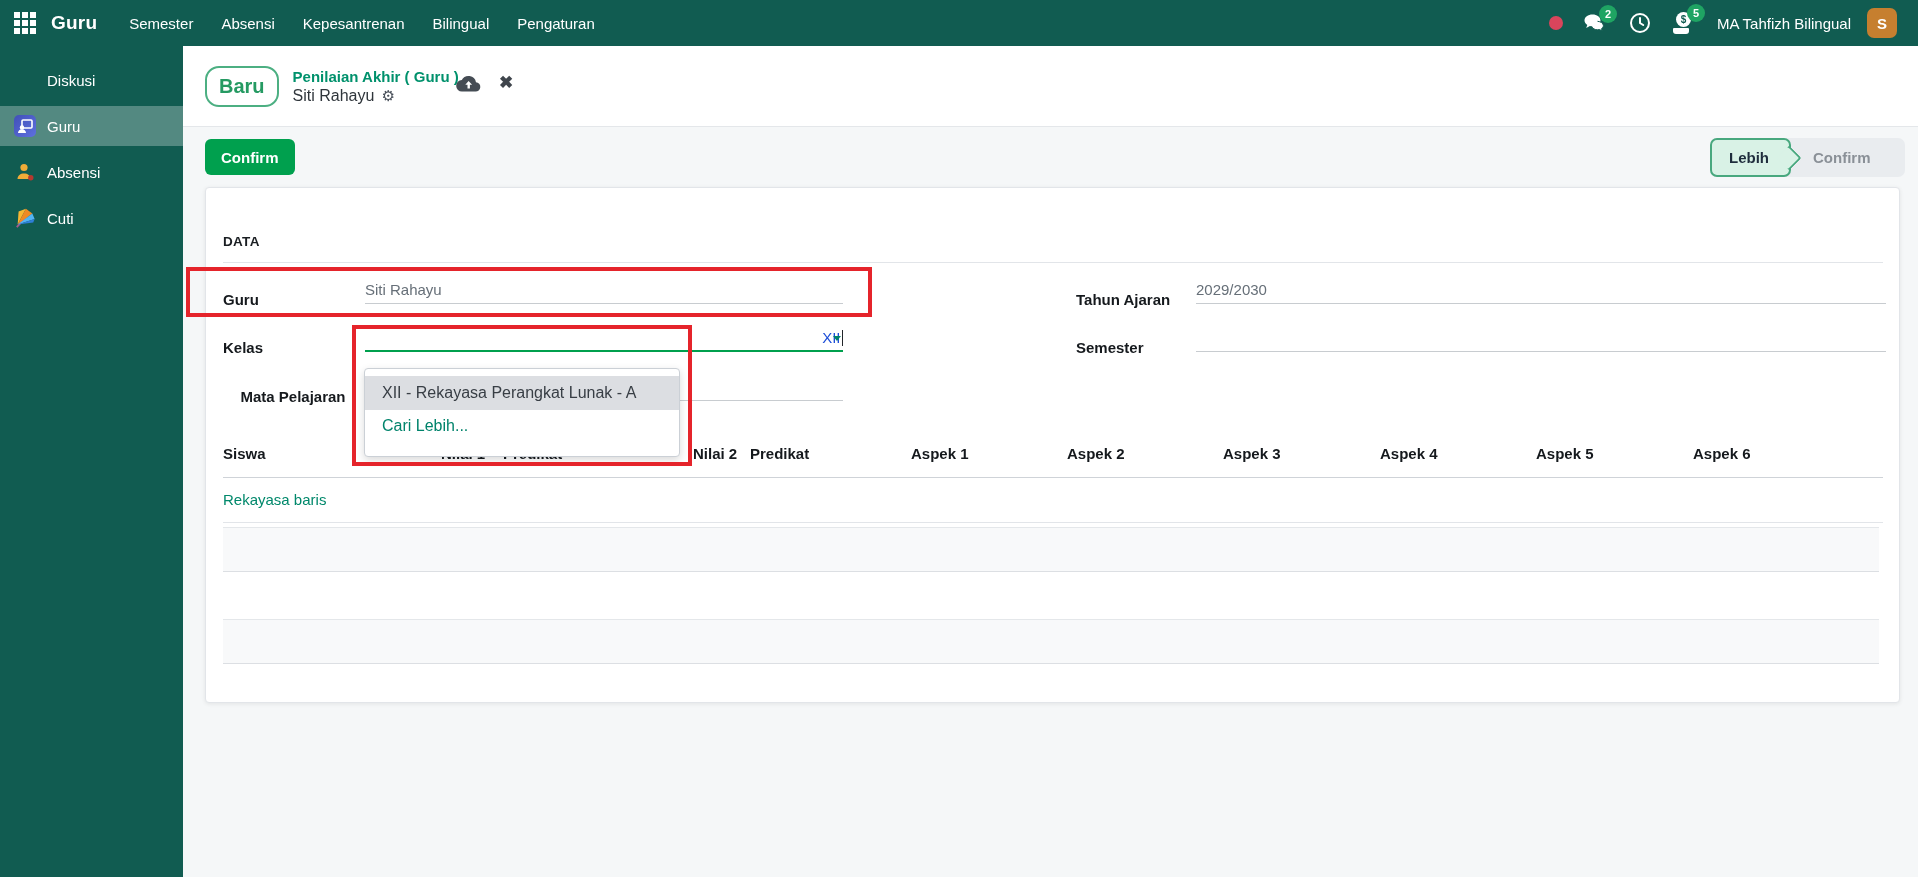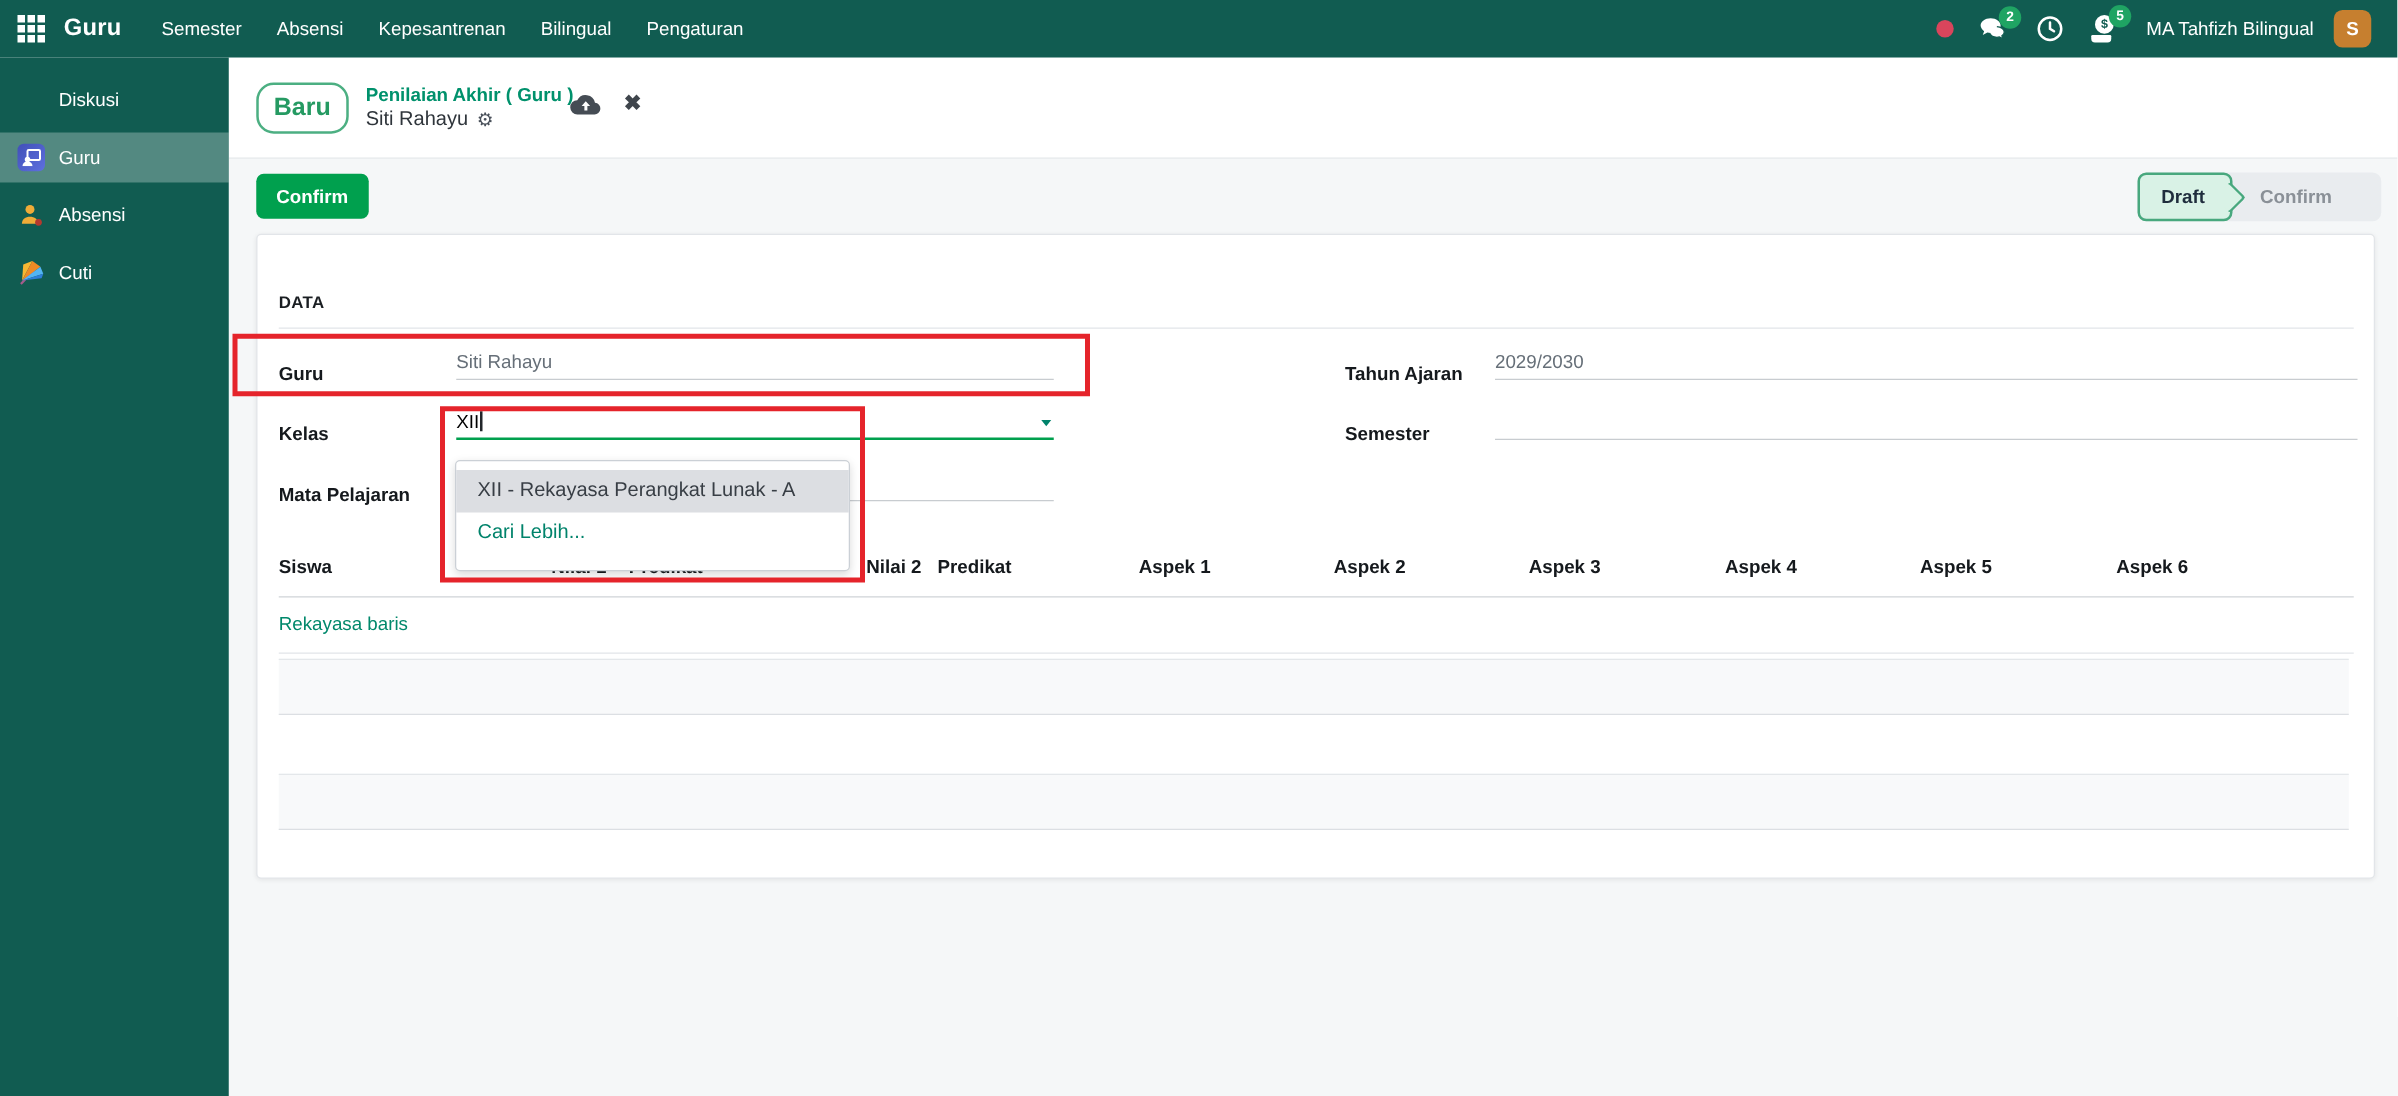--- a/index.html
+++ b/index.html
@@ -82,22 +82,22 @@
 
   .f-label { position:absolute; font-size:15px; font-weight:700; color:#15191d; }
   .f-input { position:absolute; font-size:15px; color:#666f78; border-bottom:1px solid #c8ccd0;
              height:26px; line-height:24px; }
   .lw { left:17px; width:140px; }
   .iw { left:159px; width:478px; }
   .lr { left:870px; width:120px; }
   .ir { left:990px; width:690px; }
   .row1 { top:103px; } .row1i { top:90px; }
   .row2 { top:151px; } .row2i { top:138px; }
-  .row3 { top:200px; } .row3i { top:187px; }
-  .kelas-input { border-bottom:2px solid #00a04e; color:#000000; }
+  .row3 { top:200px;text-align:center; } .row3i { top:187px; }
+  .kelas-input { border-bottom:2px solid #00a04e; color:#1d4ed8;text-align:right; }
   .caret-bar { display:inline-block; width:1.5px; height:16px; background:#22262a; margin-left:1px;
                vertical-align:-3px; }
   .dd-caret { position:absolute; right:2px; top:10px; width:0; height:0; border-left:4.5px solid transparent;
               border-right:4.5px solid transparent; border-top:5.5px solid #00836b; }
 
   
   .dropdown { position:absolute; left:158px; top:180px; width:316px; height:89px; background:#fff;
               border:1px solid #cbd0d6; border-radius:4px; box-shadow:0 3px 8px rgba(0,0,0,.15);
               padding-top:7px; z-index:12; }
   .dd-opt { height:34px; line-height:34px; padding:0 17px; font-size:16px; color:#383e45; cursor:pointer;
@@ -231,21 +231,21 @@
       <svg width="26" height="20" viewBox="0 0 26 20">
         <path d="M21 8.2A7.6 7.6 0 0 0 6.8 6.1 5.6 5.6 0 0 0 7 17.5h13.3A4.6 4.6 0 0 0 21 8.2z" fill="#454c54"></path>
         <path d="M13.6 7 10.3 10.8h2.2v3.6h2.4v-3.6h2.2z" fill="#fff"></path>
       </svg>
     </span>
     <span class="discard-x">✖</span>
   </div>
 
   <button class="btn-confirm">Confirm</button>
   <div class="statusbar">
-    <div class="step-draft">Draft</div>
+    <div class="step-draft">Lebih</div>
     <div class="step-confirm">Confirm</div>
   </div>
 
   <div class="sheet">
     <div class="data-title">DATA</div>
     <div class="rule r-data"></div>
 
     <div class="f-label lw row1">Guru</div>
     <div class="f-input iw row1i">Siti Rahayu</div>
 

